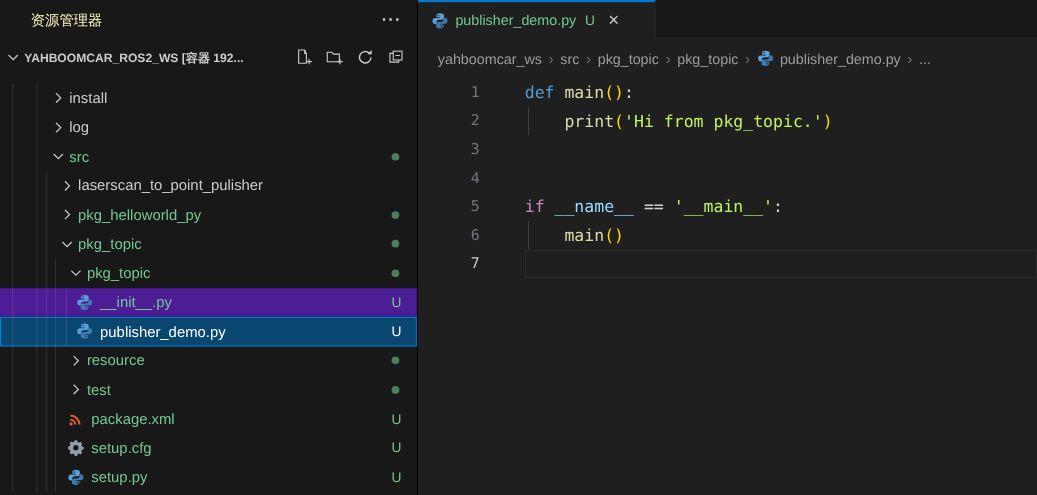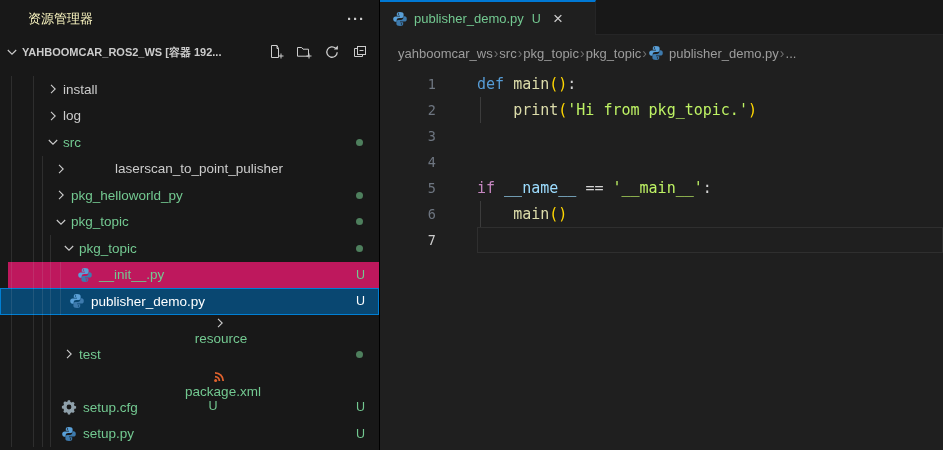--- a/index.html
+++ b/index.html
@@ -20,41 +20,41 @@
   .section-actions { margin-left:auto; display:flex; gap:6px; }
   .act-btn { width:22px; height:22px; display:flex; align-items:center; justify-content:center;
              border-radius:4px; cursor:pointer; }
   .icon { display:inline-flex; width:16px; height:16px; align-items:center; justify-content:center; flex:none; }
 
   .tree { flex:1; position:relative; padding-top:10px; overflow:hidden; }
   .row { height:26.5px; display:flex; align-items:center; cursor:pointer; position:relative; }
   .row .label { font-size:13.5px; color:#cccccc; white-space:nowrap; margin-left:2px; }
   .row.file .label { margin-left:6px; }
   .row .label.green { color:#73c991; }
-  .row.hover { background:#be185d;margin-left:8px; }
+  .row.hover { background:#4c1d95; }
   .row.selected { background:#094771; box-shadow:inset 0 0 0 1px #007fd4; }
   .row.selected .label { color:#ffffff; }
   .row .spacer { flex:1; }
   .badge { font-size:12.5px; color:#73c991; margin-right:14px; }
   .row.selected .badge { color:#ffffff; }
   .dot { width:7px; height:7px; border-radius:50%; background:#4e7f5d; margin-right:16px; }
   .guide { position:absolute; width:1px; background:rgba(204,204,204,0.13); z-index:3; pointer-events:none; }
 
   
   .editor-group { flex:1; display:flex; flex-direction:column; background:#1f1f1f; min-width:0; }
   .tabbar { height:35px; background:#181818; display:flex; box-shadow:inset 0 -1px #252526; }
   .tab { height:35px; display:flex; align-items:center; gap:6px; padding:0 10px 0 12px;
          background:#1f1f1f; border-top:2px solid #0078d4; border-right:1px solid #252526;
          cursor:pointer; min-width:216px; }
   .tab-label { font-size:13px; color:#73c991; }
   .tab-badge { font-size:12.5px; color:#73c991; margin-left:2px; }
   .tab-close { color:#cccccc; font-size:17px; line-height:16px; margin-left:6px; cursor:pointer; }
 
   .breadcrumbs { height:36px; display:flex; align-items:center; padding-left:18px;
-                 font-size:13px; color:#9d9d9d; gap:1px; white-space:nowrap; }
+                 font-size:13px; color:#9d9d9d; gap:6px; white-space:nowrap; }
   .crumb { cursor:pointer; display:inline-flex; align-items:center; gap:5px; }
   .crumb-sep { color:#6e6e6e; font-size:14px; }
 
   .code { flex:1; position:relative; font-family:"DejaVu Sans Mono", monospace; }
   .code-line { display:flex; height:26px; line-height:26px; }
   .gutter { flex:none; width:56px; text-align:right; color:#6e7681; font-size:13.5px; }
   .gutter.cur { color:#cccccc; }
   .line-body { flex:1; margin-left:41px; white-space:pre; position:relative;
                font-size:15px; color:#d4d4d4; }
   .line-body.current { box-shadow:inset 0 0 0 1px #2f2f2f; }
@@ -138,21 +138,21 @@
         <div class="row folder" style="padding-left: 45px;">
           <span class="icon">
             <svg viewBox="0 0 16 16" width="16" height="16">
               <path d="M3.8 6 8 10.2 12.2 6" fill="none" stroke="#cccccc" stroke-width="1.1"></path>
             </svg>
           </span>
           <span class="label green">src</span>
           <span class="spacer"></span>
           <span class="dot"></span>
         </div>
-        <div class="row folder" style="padding-left: 53px; gap: 44px;">
+        <div class="row folder" style="padding-left: 53px;">
           <span class="icon">
             <svg viewBox="0 0 16 16" width="16" height="16">
               <path d="M6 3.8 10.2 8 6 12.2" fill="none" stroke="#cccccc" stroke-width="1.1"></path>
             </svg>
           </span>
           <span class="label">laserscan_to_point_pulisher</span>
           <span class="spacer"></span>
         </div>
         <div class="row folder" style="padding-left: 53px;">
           <span class="icon">
@@ -199,41 +199,41 @@
           <span class="icon">
             <svg viewBox="0 0 16 16" width="16" height="16">
               <path fill="#5aa0d8" d="M7.9 1.1c-2.3 0-3.1.9-3.1 2v1.6h3.2v.7H3.6c-1.5 0-2.4 1-2.4 2.7 0 1.6.8 2.7 2.3 2.7h1.2V9.2c0-1.3 1.1-2.2 2.4-2.2h2.6c1.1 0 1.9-.9 1.9-2V3.1c0-1.2-1.3-2-3.7-2zM6.5 2.3c.4 0 .7.3.7.7s-.3.7-.7.7-.7-.3-.7-.7.3-.7.7-.7z"></path>
               <path fill="#3d7aad" d="M8.1 14.9c2.3 0 3.1-.9 3.1-2v-1.6H8v-.7h4.4c1.5 0 2.4-1 2.4-2.7 0-1.6-.8-2.7-2.3-2.7h-1.2v1.6c0 1.3-1.1 2.2-2.4 2.2H6.3c-1.1 0-1.9.9-1.9 2v1.9c0 1.2 1.3 2 3.7 2zm1.4-1.2c-.4 0-.7-.3-.7-.7s.3-.7.7-.7.7.3.7.7-.3.7-.7.7z"></path>
             </svg>
           </span>
           <span class="label">publisher_demo.py</span>
           <span class="spacer"></span>
           <span class="badge">U</span>
         </div>
-        <div class="row folder" style="padding-left: 61px; flex-direction: column;">
+        <div class="row folder" style="padding-left: 61px;">
           <span class="icon">
             <svg viewBox="0 0 16 16" width="16" height="16">
               <path d="M6 3.8 10.2 8 6 12.2" fill="none" stroke="#cccccc" stroke-width="1.1"></path>
             </svg>
           </span>
           <span class="label green">resource</span>
           <span class="spacer"></span>
           <span class="dot"></span>
         </div>
         <div class="row folder" style="padding-left: 61px;">
           <span class="icon">
             <svg viewBox="0 0 16 16" width="16" height="16">
               <path d="M6 3.8 10.2 8 6 12.2" fill="none" stroke="#cccccc" stroke-width="1.1"></path>
             </svg>
           </span>
           <span class="label green">test</span>
           <span class="spacer"></span>
           <span class="dot"></span>
         </div>
-        <div class="row file" style="padding-left: 61px; flex-direction: column;">
+        <div class="row file" style="padding-left: 61px;">
           <span class="icon">
             <svg viewBox="0 0 16 16" width="16" height="16">
               <g fill="none" stroke="#e0622e" stroke-width="1.8">
                 <path d="M3 8.6A4.4 4.4 0 0 1 7.4 13"></path>
                 <path d="M3 4.8A8.2 8.2 0 0 1 11.2 13"></path>
               </g>
               <circle cx="3.6" cy="12.4" r="1.5" fill="#e0622e"></circle>
             </svg>
           </span>
           <span class="label green">package.xml</span>

